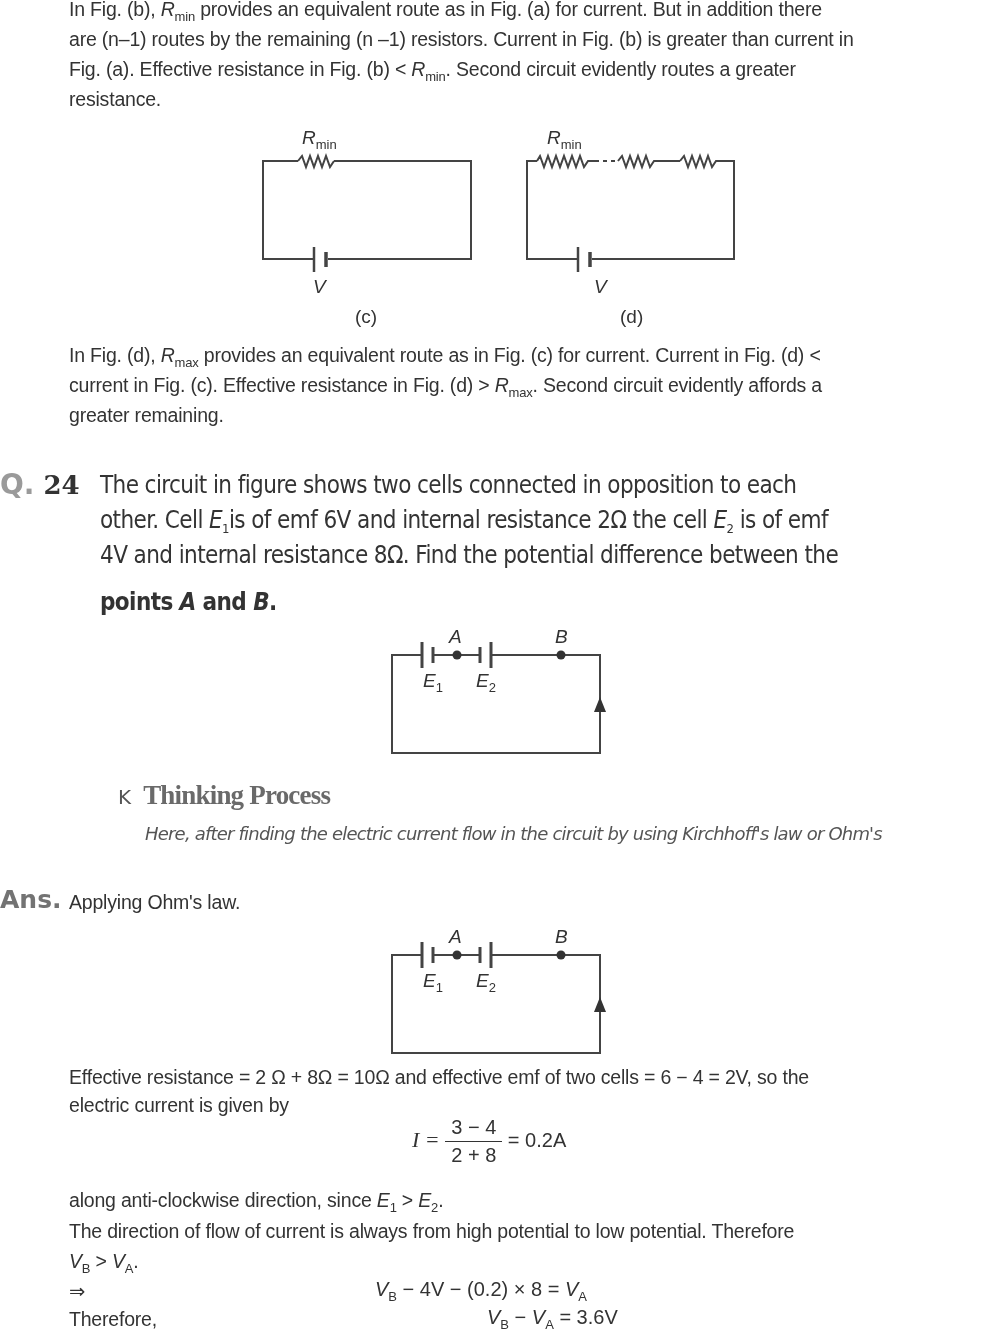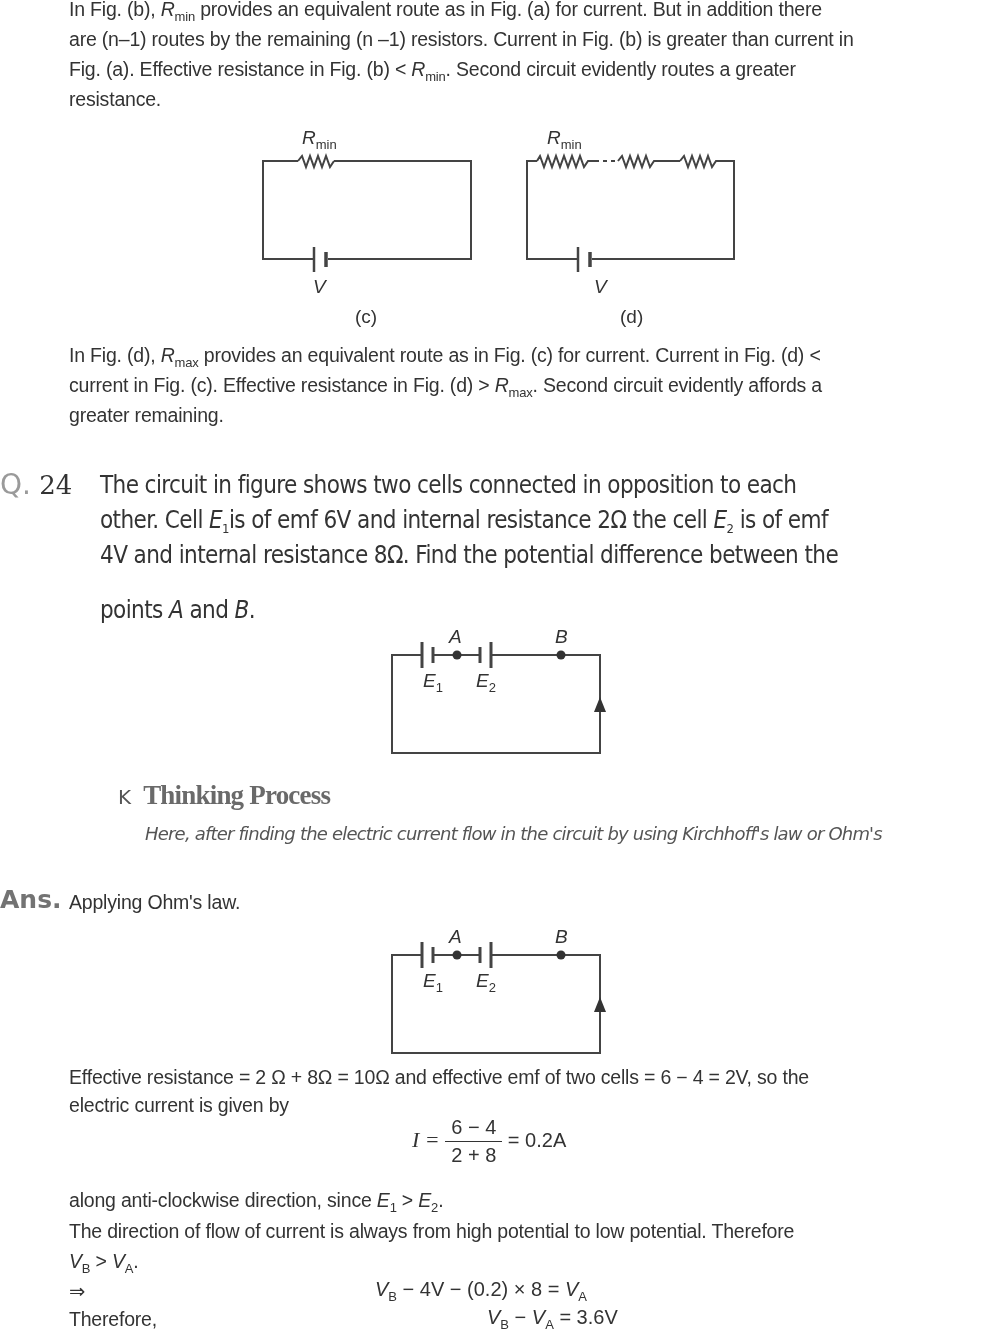--- a/index.html
+++ b/index.html
@@ -3,21 +3,21 @@
 <meta charset="utf-8">
 <style>
   html, body { margin: 0; padding: 0; background: #ffffff; }
   body { width: 1000px; height: 1334px; position: relative; overflow: hidden; color: #2a2a2a; font-family: "Liberation Sans", sans-serif; }
   .abs { position: absolute; }
   .para { position: absolute; left: 69px; width: 930px; font-size: 19.5px; line-height: 30px; color: #333; text-align: justify; letter-spacing: -0.2px; }
   .para i, .it { font-style: italic; }
   sub { font-size: 13px; vertical-align: -5px; line-height: 0; }
   .fig-label { position: absolute; font-size: 19px; color: #333; font-family: "Liberation Sans", sans-serif; }
   .q-text { position: absolute; left: 100px; width: 898px; font-family: "DejaVu Sans Condensed", "DejaVu Sans", sans-serif; font-stretch: condensed; font-size: 24px; line-height: 35px; color: #333; text-align: justify; letter-spacing: -0.6px; }
-  .q-marker { position: absolute; left: 0px; top: 468px; font-family: "DejaVu Serif", serif; font-weight: normal; font-size: 26px; color: #333; text-align: right; }
+  .q-marker { position: absolute; left: 0px; top: 468px; font-family: "DejaVu Serif", serif; font-weight: bold; font-size: 26px; color: #333; text-align: right; }
   .q-marker .q { color: #9a9a9a; font-family: "DejaVu Sans", sans-serif; font-size: 28px; }
   .tp-head { position: absolute; left: 118px; top: 780px; font-family: "DejaVu Sans", sans-serif; font-size: 25px; color: #666; }
   .tp-head .k { font-weight: normal; color: #555; font-size: 20px; margin-right: 12px; }
   .tp-head .t { font-weight: bold; letter-spacing: -0.8px; font-family: "Liberation Serif", serif; font-size: 27px; color: #6a6a6a; }
   .tp-body { position: absolute; left: 145px; top: 820px; width: 810px; font-family: "DejaVu Sans", sans-serif; font-style: italic; font-size: 18px; line-height: 28px; color: #555; letter-spacing: -0.8px; }
   .ans { position: absolute; left: 0px; top: 885px; font-family: "DejaVu Sans", sans-serif; font-weight: bold; font-size: 25px; color: #737373; }
   .eq { position: absolute; font-size: 20px; color: #333; }
   .frac { display: inline-block; vertical-align: middle; text-align: center; }
   .frac .num { display: block; border-bottom: 1.5px solid #333; padding: 0 6px 2px; }
   .frac .den { display: block; padding-top: 2px; }
@@ -63,21 +63,21 @@
   <div><span>In Fig. (d), </span><i>R</i><sub>max</sub><span> provides an equivalent route as in Fig. (c) for current. Current in Fig. (d) &lt;</span></div>
   <div><span>current in Fig. (c). Effective resistance in Fig. (d) &gt; </span><i>R</i><sub>max</sub><span>. Second circuit evidently affords a</span></div>
   <div>greater remaining.</div>
 </div>
 
 <div class="q-marker"><span class="q">Q.</span> <span>24</span></div>
 <div class="q-text" style="top:468px;">
   <div>The circuit in figure shows two cells connected in opposition to each</div>
   <div><span>other. Cell </span><i>E</i><sub>1</sub><span>is of emf 6V and internal resistance 2Ω the cell </span><i>E</i><sub>2</sub><span> is of emf</span></div>
   <div>4V and internal resistance 8Ω. Find the potential difference between the</div>
-  <div style="margin-top:20px;"><span>points </span><i>A</i><span> and </span><i>B</i><span>.</span></div>
+  <div style="margin-top:12px;font-weight:bold;"><span>points </span><i>A</i><span> and </span><i>B</i><span>.</span></div>
 </div>
 
 <svg class="abs" style="left:380px;top:620px;" width="240" height="140">
   <g stroke="#444" stroke-width="2" fill="none">
     <polyline points="42,35 12,35 12,133 220,133 220,35 182,35"></polyline>
     <line x1="42" y1="22" x2="42" y2="48" stroke-width="3"></line>
     <line x1="53" y1="27" x2="53" y2="43" stroke-width="3"></line>
     <line x1="53" y1="35" x2="100" y2="35"></line>
     <line x1="100" y1="27" x2="100" y2="43" stroke-width="3"></line>
     <line x1="111" y1="22" x2="111" y2="48" stroke-width="3"></line>
@@ -119,21 +119,21 @@
 <div class="fig-label" style="left:423px;top:970px;"><i>E</i><sub>1</sub></div>
 <div class="fig-label" style="left:476px;top:970px;"><i>E</i><sub>2</sub></div>
 
 <div class="para" style="top:1063px;line-height:28px;">
   <div>Effective resistance = 2 Ω + 8Ω = 10Ω and effective emf of two cells = 6 − 4 = 2V, so the</div>
   <div>electric current is given by</div>
 </div>
 
 <div class="eq" style="left:412px;top:1116px;">
   <i style="font-family:'Liberation Serif',serif;font-size:22px;">I =</i>
-  <span class="frac"><span class="num">6 − 4</span><span class="den">2 + 8</span></span>
+  <span class="frac"><span class="num">3 − 4</span><span class="den">2 + 8</span></span>
   <span>= 0.2A</span>
 </div>
 
 <div class="para" style="top:1185px;"><span>along anti-clockwise direction, since </span><i>E</i><sub>1</sub><span> &gt; </span><i>E</i><sub>2</sub><span>.</span></div>
 <div class="para" style="top:1216px;">
   <div>The direction of flow of current is always from high potential to low potential. Therefore</div>
   <div><i>V</i><sub>B</sub><span> &gt; </span><i>V</i><sub>A</sub><span>.</span></div>
 </div>
 
 <div class="para" style="top:1276px;width:60px;">⇒</div>

